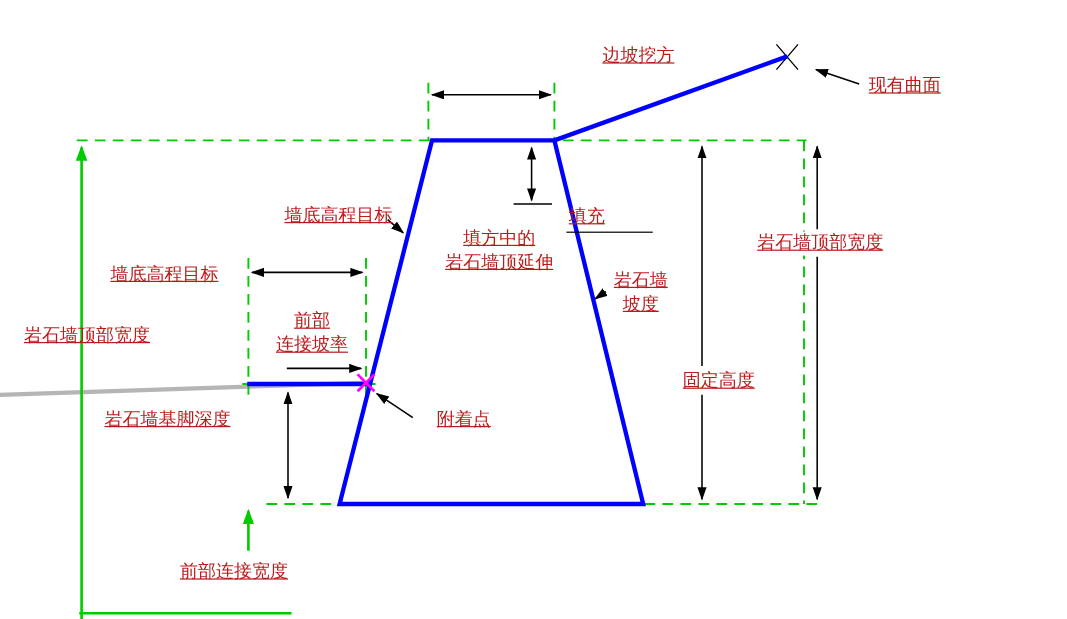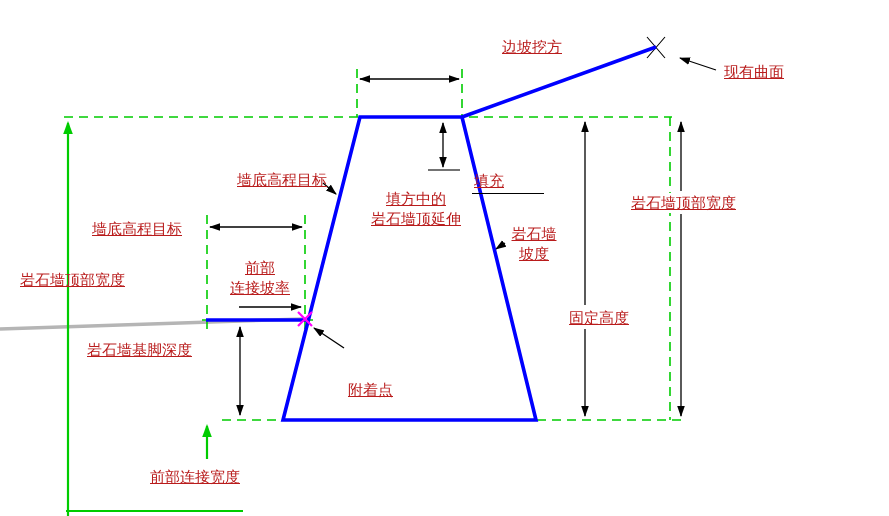--- a/index.html
+++ b/index.html
@@ -90,17 +90,17 @@
   <div class="lbl bg" style="left:629px;top:193px;">岩石墙顶部宽度</div>
   <div class="lbl" style="left:92px;top:219px;">墙底高程目标</div>
   <div class="lbl ctr" style="left:506px;top:224px;width:56px;">岩石墙
 坡度</div>
   <div class="lbl ctr" style="left:368px;top:189px;width:96px;">填方中的
 岩石墙顶延伸</div>
   <div class="lbl" style="left:20px;top:270px;">岩石墙顶部宽度</div>
   <div class="lbl ctr" style="left:225px;top:258px;width:70px;">前部
 连接坡率</div>
   <div class="lbl bg" style="left:567px;top:308px;text-align:right;">固定高度</div>
-  <div class="lbl" style="left:348px;top:340px;margin-top:40px;">附着点</div>
+  <div class="lbl" style="left:364px;top:340px;">附着点</div>
   <div class="lbl" style="left:87px;top:328px;margin-top:12px;">岩石墙基脚深度</div>
   <div class="lbl" style="left:150px;top:467px;">前部连接宽度</div>
 
 </div>
 
 </body></html>

